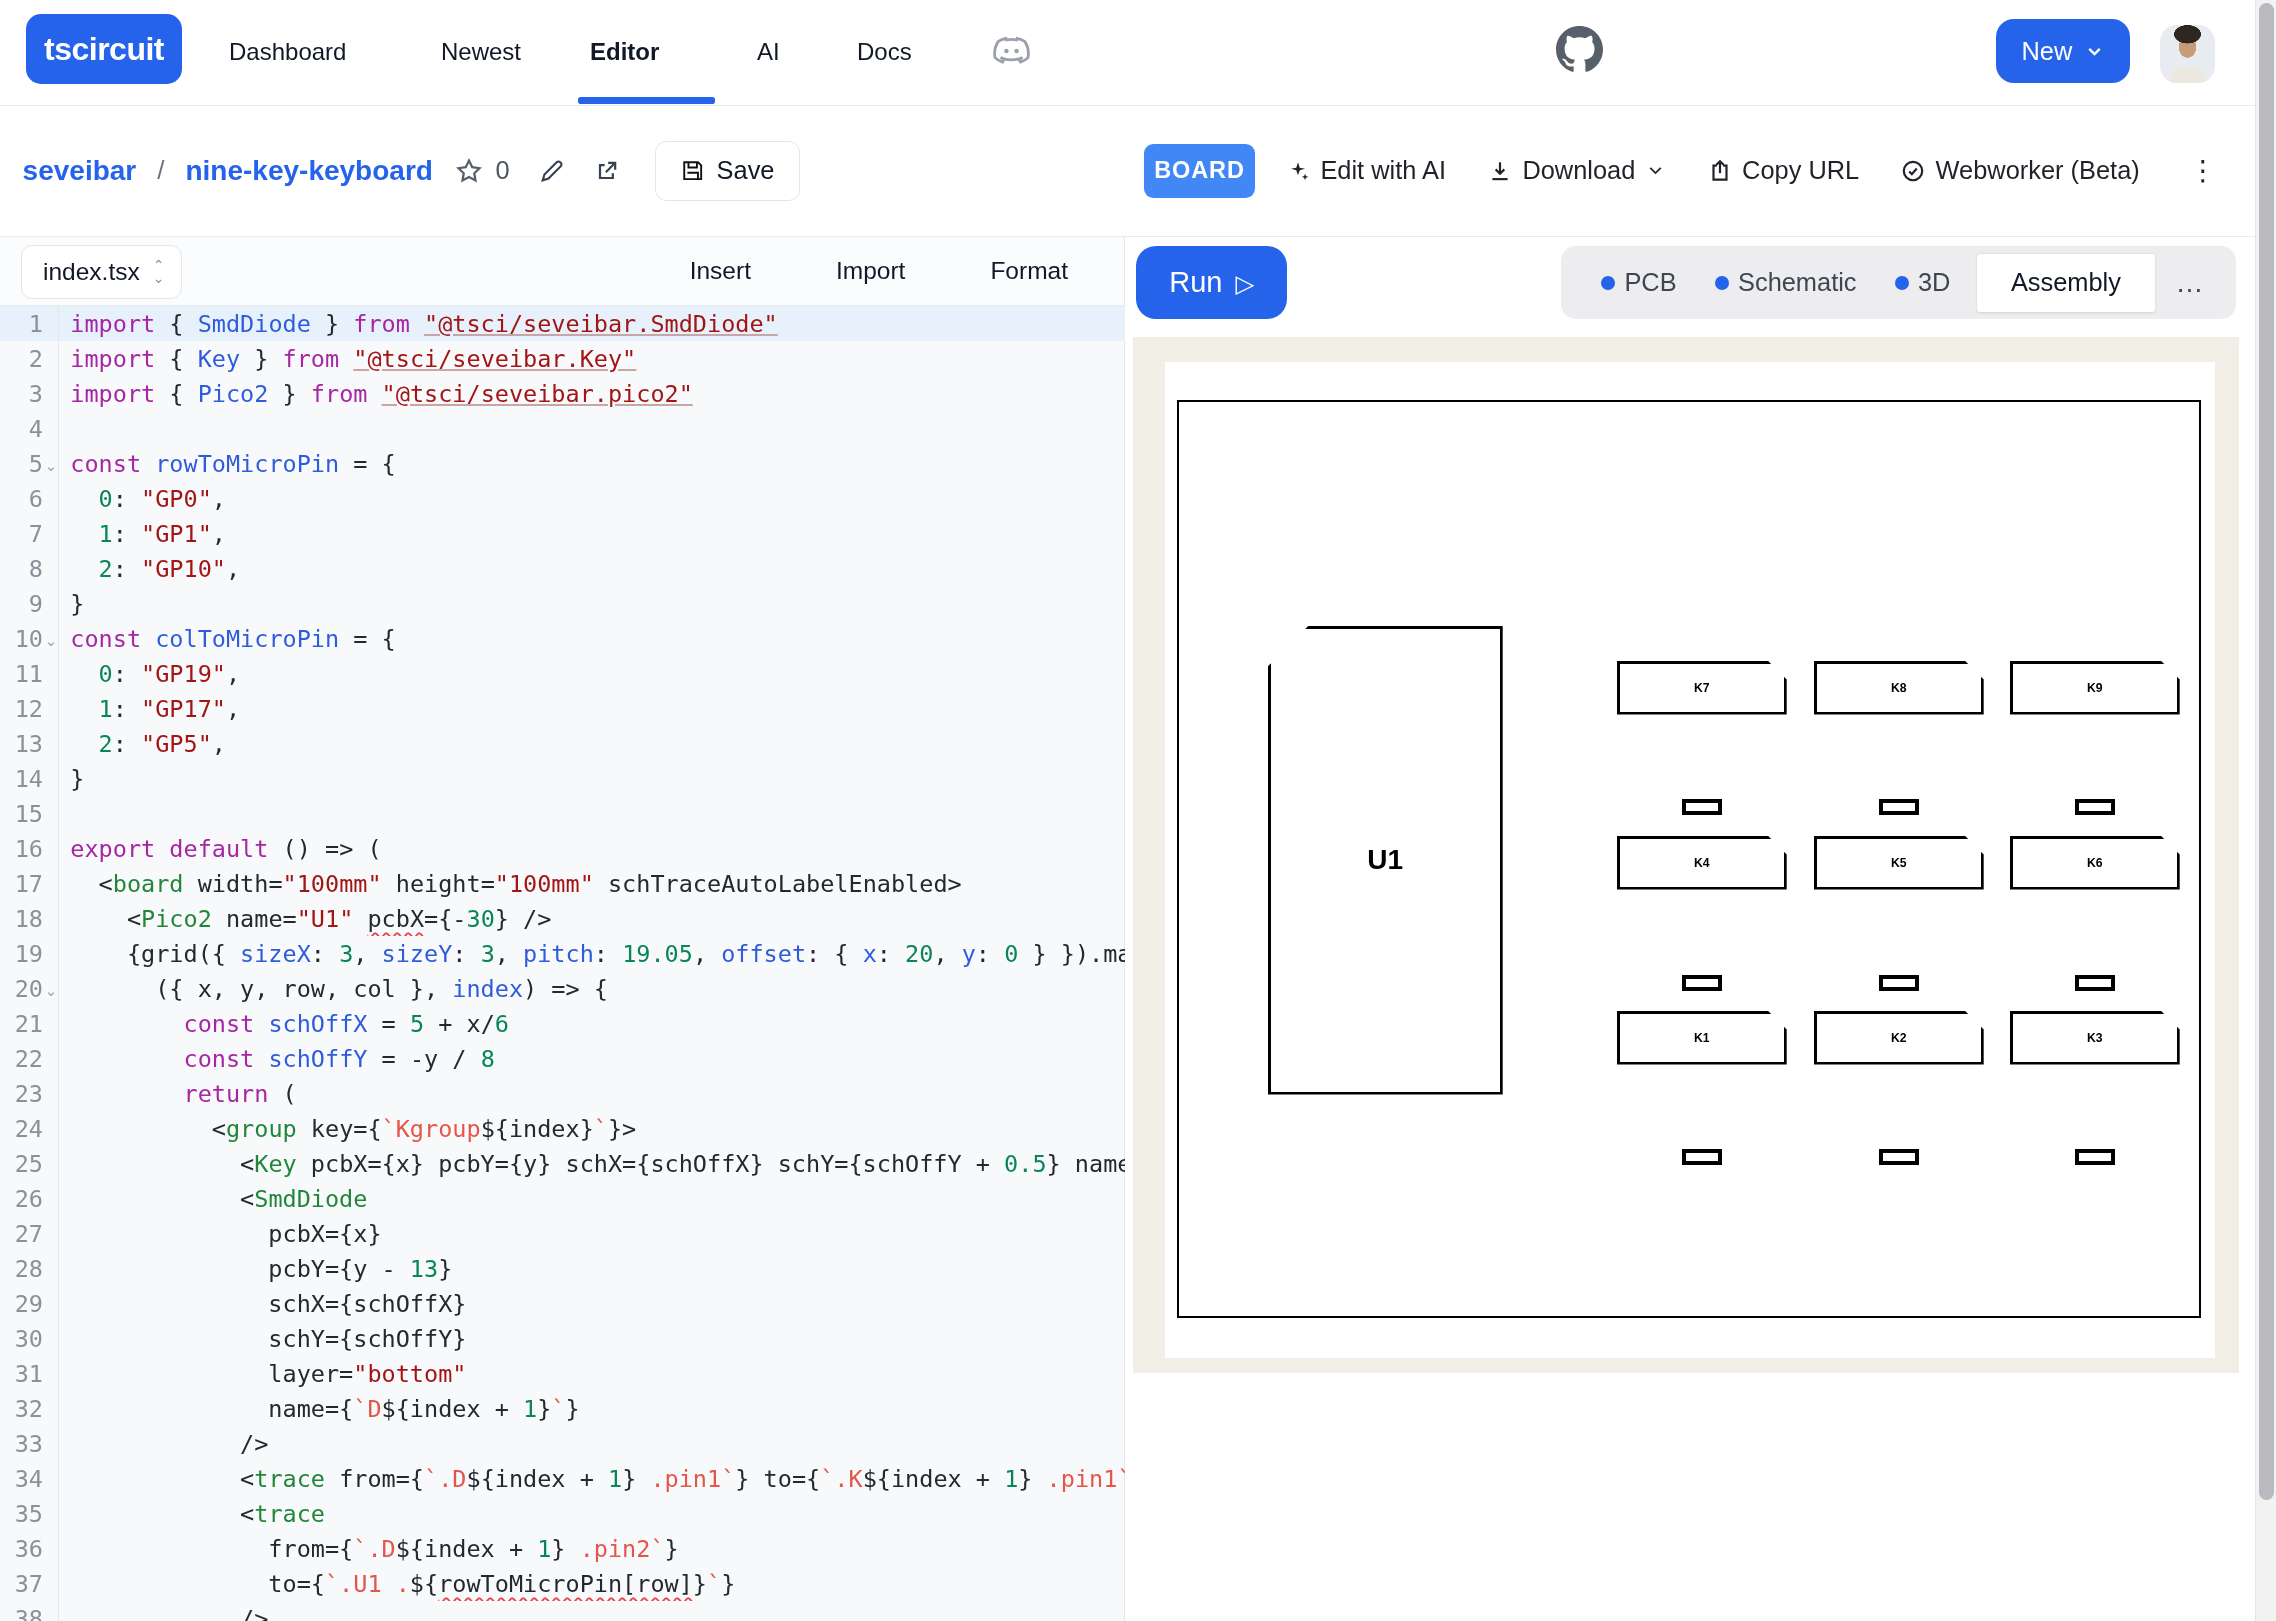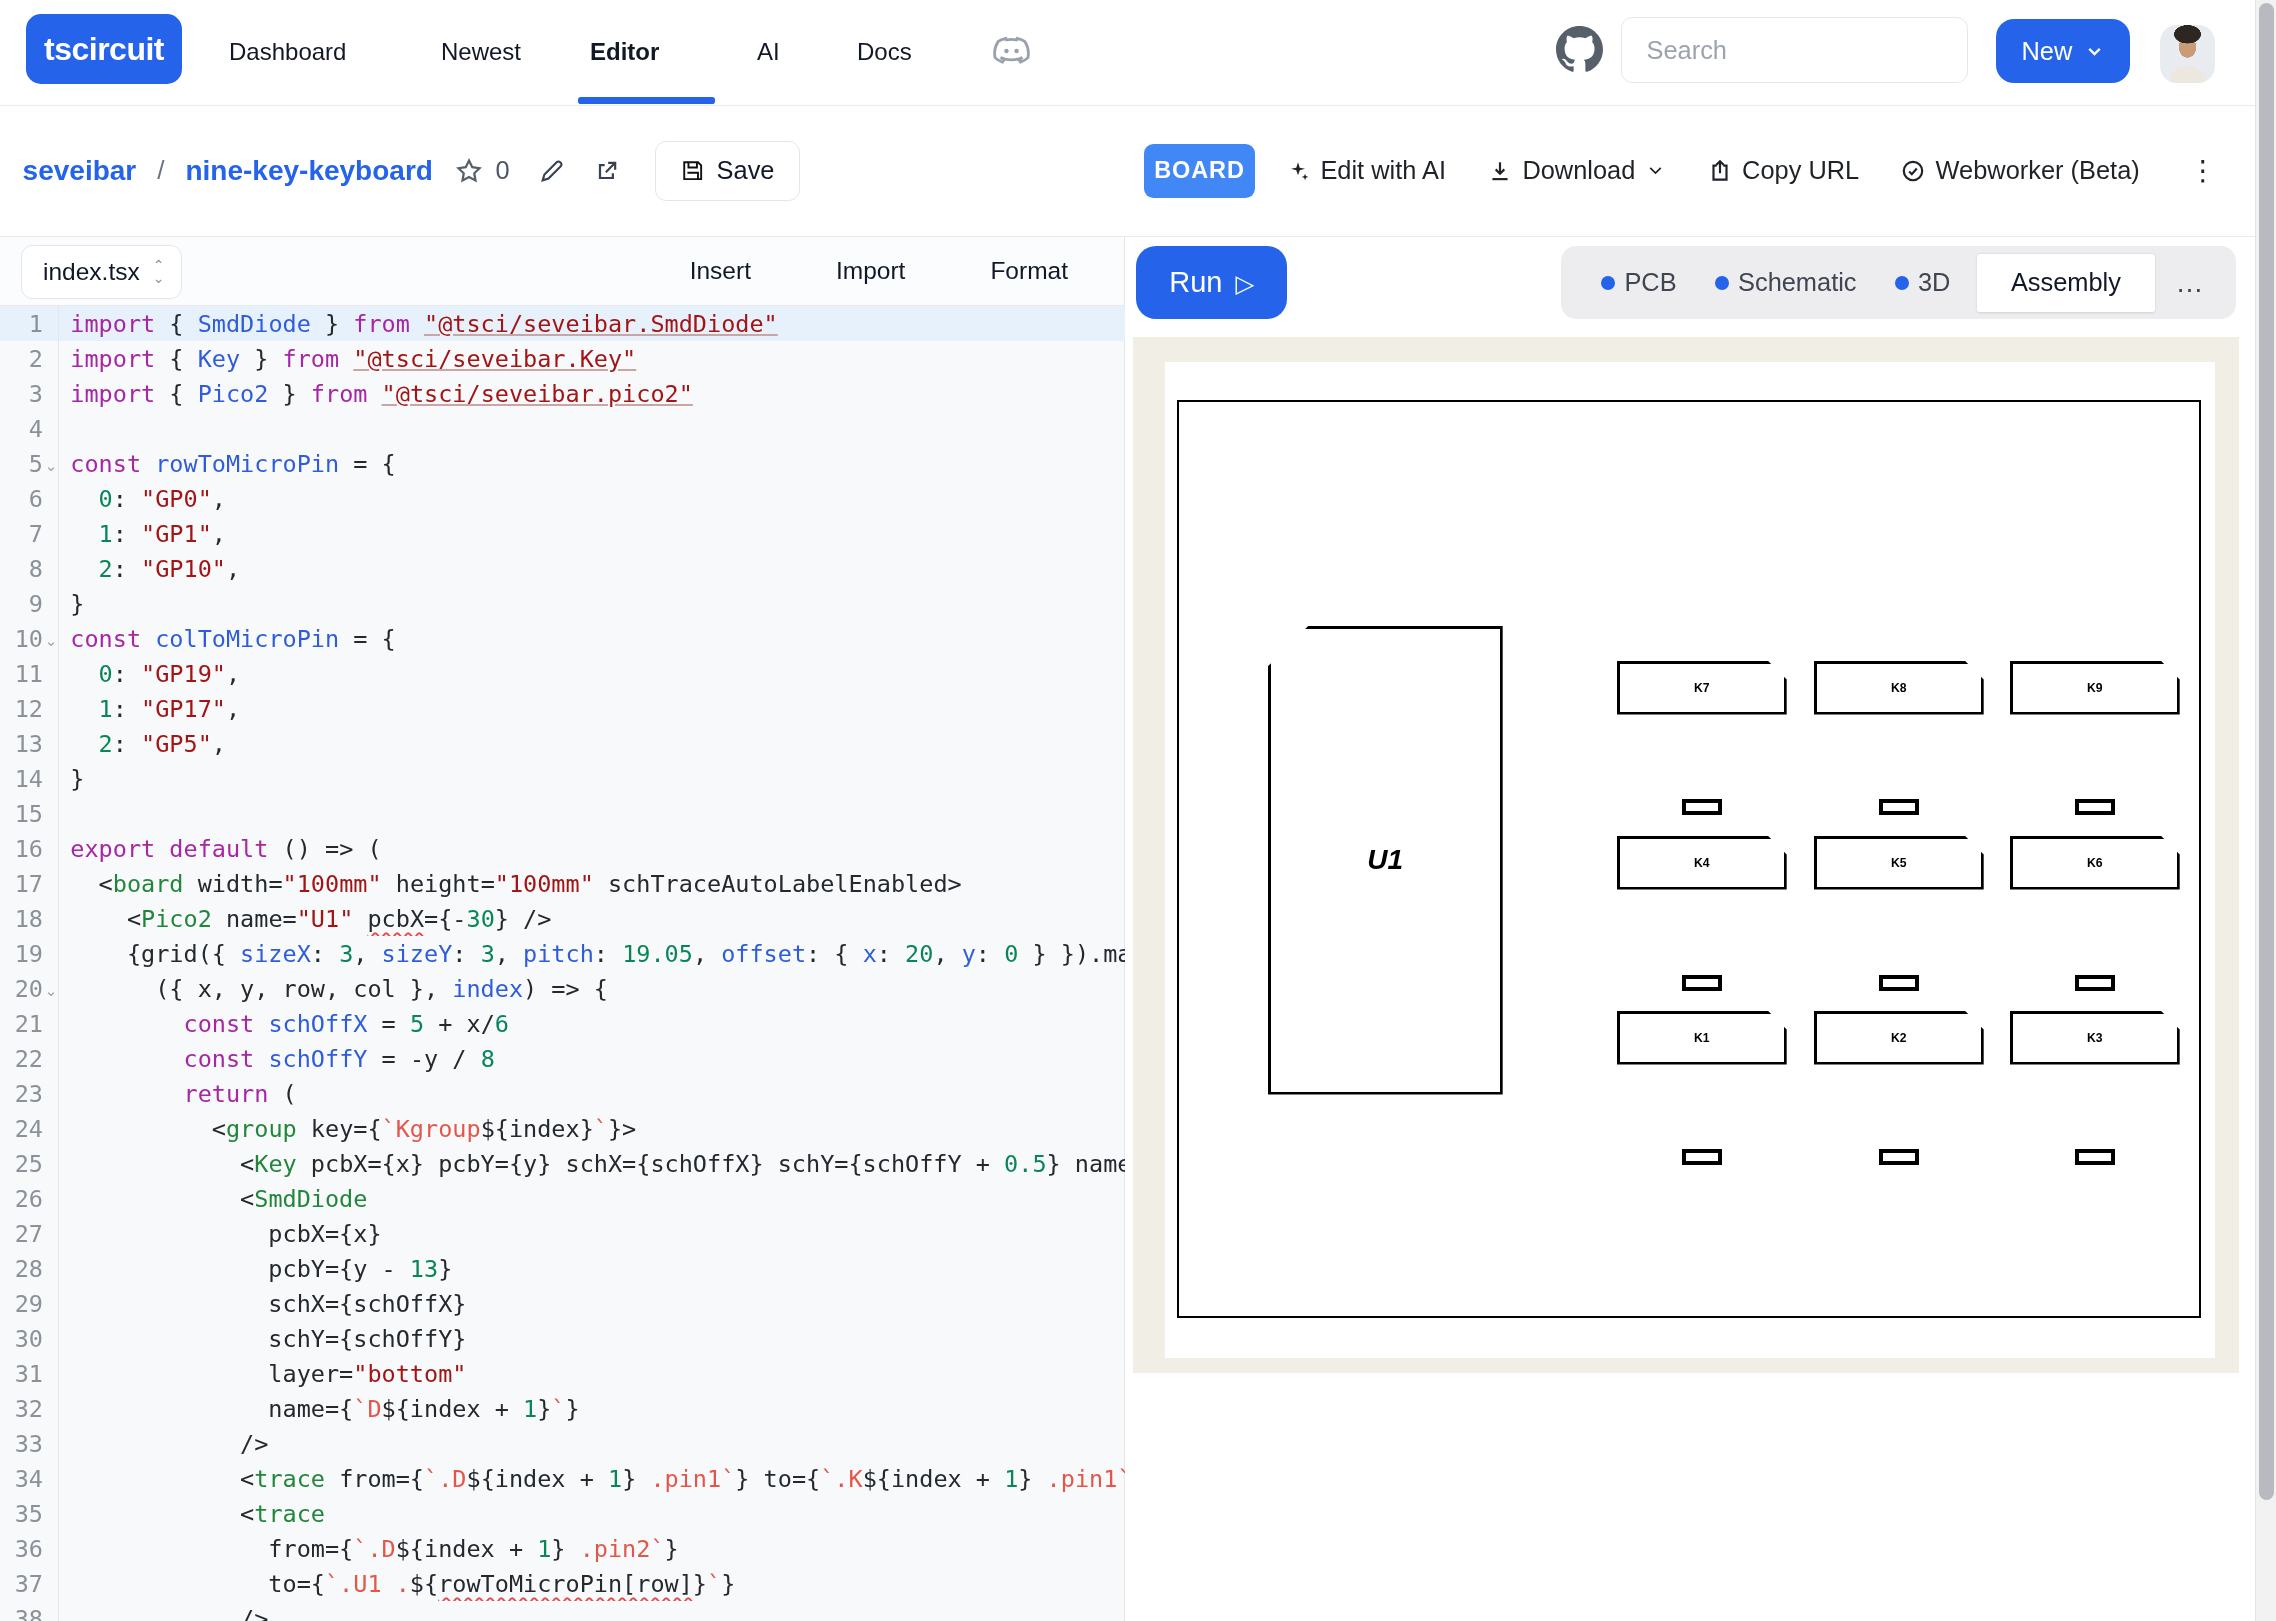--- a/index.html
+++ b/index.html
@@ -104,21 +104,21 @@
     color:#111827; font-weight:500; margin:0 7.5px; cursor:pointer; }
   .tab-more { font-size:28px; color:#3f4651; margin-left:13px; cursor:pointer; letter-spacing:1.9px; }
 
   .canvas-bg { position:absolute; left:7.5px; top:100px; width:1106px; height:1036px;
     background:var(--canvas); }
   .canvas-white { position:absolute; left:32px; top:24.5px; width:1050px; height:996px; background:#fff; }
   .pcb-board { position:absolute; left:12.2px; top:38px; width:1024px; height:918px;
     border:2.8px solid #000; background:#fff; }
   .u1 { position:absolute; left:89px; top:224px; width:235px; height:469px; background:#fff;
     border:3.8px solid #000; clip-path:polygon(0 41px, 41px 0, 100% 0, 100% 100%, 0 100%);
-    display:flex; align-items:center; justify-content:center;font-style:italic; }
+    display:flex; align-items:center; justify-content:center; }
   .u1-label { font-size:28px; font-weight:700; color:#000; }
   .key { position:absolute; width:170px; height:54px; background:#fff; border:3.8px solid #000;
     clip-path:polygon(0 0, calc(100% - 19px) 0, 100% 19px, 100% 100%, 0 100%);
     display:flex; align-items:center; justify-content:center; }
   .key span { font-size:12.2px; font-weight:700; color:#000; font-family:"Liberation Sans",sans-serif; }
   .diode { position:absolute; width:40px; height:16px; background:#fff; border:4.7px solid #000; }
 
   
   .scrollbar { position:absolute; right:0; top:0; width:21.7px; height:1621px;
     background:#f2f2f3; border-left:0.9px solid #e4e4e6; }
@@ -147,23 +147,20 @@
         <circle cx="9.3" cy="12.3" r="1.2" fill="currentColor" stroke="none"></circle>
         <circle cx="14.7" cy="12.3" r="1.2" fill="currentColor" stroke="none"></circle>
       </svg>
     </span>
     <span class="icon github">
       <svg width="47" height="47" viewBox="0 0 16 16" fill="currentColor">
         <path d="M8 0C3.58 0 0 3.58 0 8c0 3.54 2.29 6.53 5.47 7.59.4.07.55-.17.55-.38 0-.19-.01-.82-.01-1.49-2.01.37-2.53-.49-2.69-.94-.09-.23-.48-.94-.82-1.13-.28-.15-.68-.52-.01-.53.63-.01 1.08.58 1.23.82.72 1.21 1.87.87 2.33.66.07-.52.28-.87.51-1.07-1.78-.2-3.64-.89-3.64-3.95 0-.87.31-1.59.82-2.15-.08-.2-.36-1.02.08-2.12 0 0 .67-.21 2.2.82.64-.18 1.32-.27 2-.27s1.36.09 2 .27c1.53-1.04 2.2-.82 2.2-.82.44 1.1.16 1.92.08 2.12.51.56.82 1.27.82 2.15 0 3.07-1.87 3.75-3.65 3.95.29.25.54.73.54 1.48 0 1.07-.01 1.93-.01 2.2 0 .21.15.46.55.38A8.01 8.01 0 0 0 16 8c0-4.42-3.58-8-8-8z"></path>
       </svg>
     </span>
 
-    <div class="search-box">
-      <input type="text" placeholder="Search" style="">
-    </div>
     <button class="new-btn">
       <span>New</span>
       <svg width="21" height="21" viewBox="0 0 24 24" fill="none" stroke="#fff" stroke-width="2.6">
           <path d="M6 9l6 6 6-6"></path>
         </svg>
     </button>
     <div class="avatar"></div>
   </div>
 
   <div class="toolbar2">

